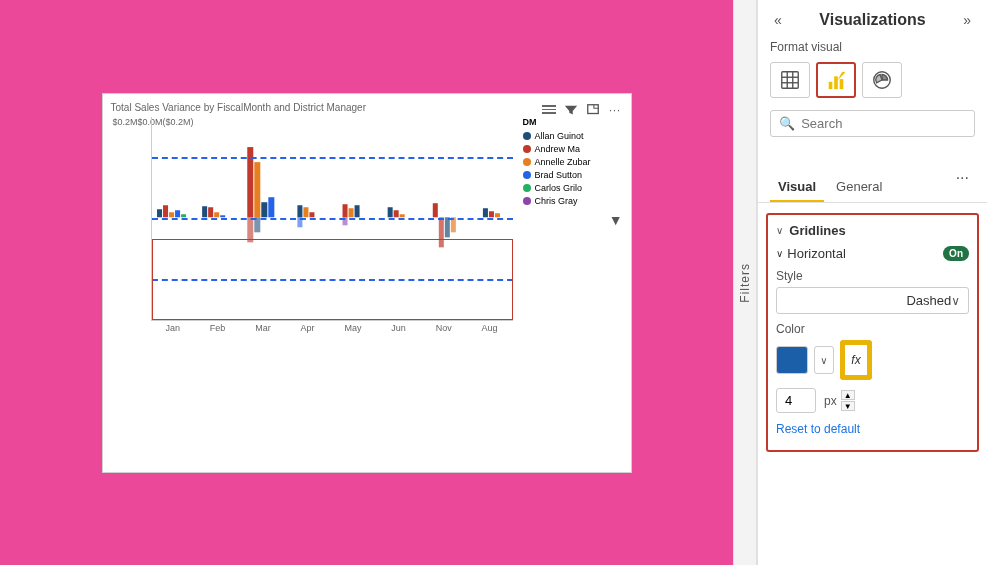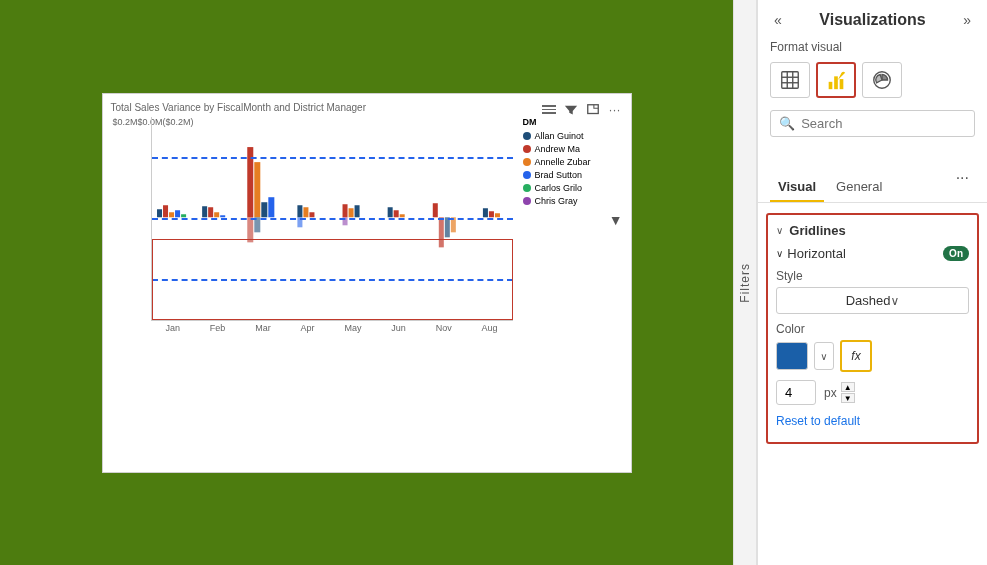--- a/index.html
+++ b/index.html
@@ -1,21 +1,21 @@
 <!DOCTYPE html>
 <html><head>
   <meta charset="utf-8">
   <style>
     * { box-sizing: border-box; margin: 0; padding: 0; }
     body { font-family: 'Segoe UI', Arial, sans-serif; font-size: 13px; background: #f3f3f3; display: flex; width: 987px; height: 565px; overflow: hidden; }
 
     
     .chart-area {
       flex: 1;
-      background: #4d7c0f;
+      background: #ec4899;
       display: flex;
       align-items: center;
       justify-content: center;
       position: relative;
     }
 
     .chart-container {
       width: 530px;
       height: 380px;
       background: white;
@@ -336,21 +336,21 @@
 
     .field-label {
       font-size: 12px;
       color: #555;
       margin-bottom: 4px;
     }
 
     .dropdown-box {
       display: flex;
       align-items: center;
-      justify-content: center;
+      justify-content: flex-end;
       border: 1px solid #ccc;
       border-radius: 3px;
       padding: 5px 8px;
       font-size: 13px;
       color: #333;
       background: white;
       cursor: pointer;
       margin-bottom: 8px;
     }
 
@@ -382,22 +382,22 @@
       display: flex;
       align-items: center;
       justify-content: center;
       cursor: pointer;
       font-size: 10px;
       color: #555;
     }
 
     .fx-btn {
       width: 32px;
-      height: 32px;
-      border: 2px solid #eab308;
+      height: 40px;
+      border: 5px solid #eab308;
       border-radius: 3px;
       display: flex;
       align-items: center;
       justify-content: center;
       cursor: pointer;
       font-size: 12px;
       color: #333;
       font-style: italic;
     }
 

